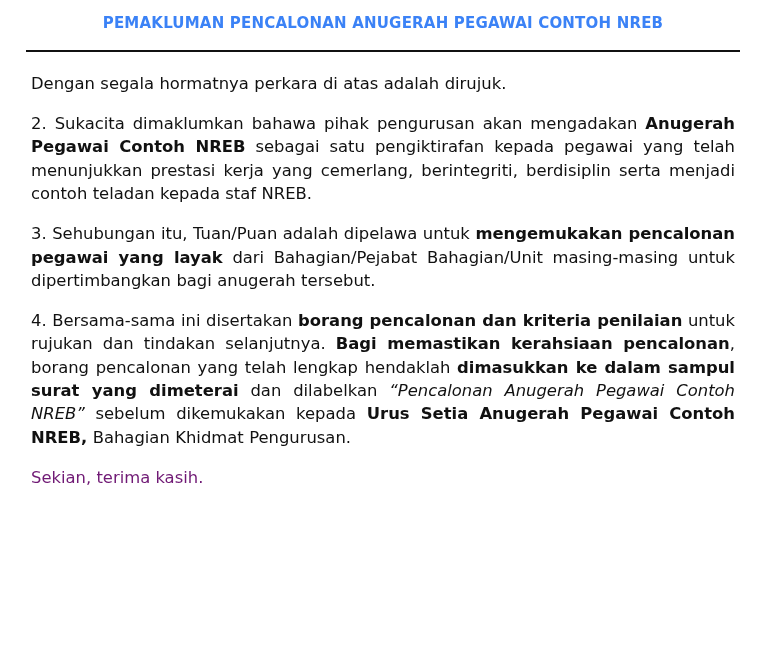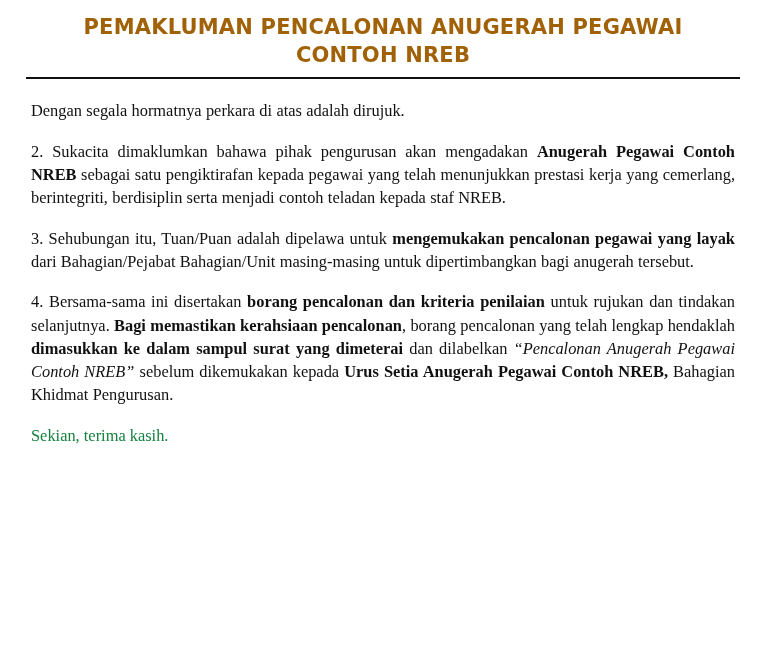--- a/index.html
+++ b/index.html
@@ -17,38 +17,37 @@
   .page {
     width: 766px;
     height: 659px;
     box-sizing: border-box;
     padding: 14px 26px 0 26px;
     position: relative;
   }
   .doc-title {
     text-align: center;
     font-weight: bold;
-    font-size: 21px;
+    font-size: 15px;
     line-height: 1.32;
     letter-spacing: 0.2px;
-    margin: 0 10px 8px 10px;
-    color: #a16207;
+    margin: 0 10px 16px 10px;
+    color: #3b82f6;
   }
   .title-line {
     display: block;
   }
   .rule {
     border: none;
     border-top: 2px solid #111111;
     margin: 4px 0 0 0;
     width: 100%;
   }
   .body-area {
     padding: 0 5px 0 5px;
-    font-family: Liberation Serif, serif;
   }
   p.para {
     font-size: 16.4px;
     line-height: 1.42;
     margin: 0 0 17px 0;
     text-align: justify;
     color: #111111;
     word-spacing: 0.2px;
   }
   p.para:first-of-type {
@@ -57,21 +56,21 @@
   b {
     font-weight: bold;
   }
   i {
     font-style: italic;
   }
   .closing {
     font-size: 16.4px;
     line-height: 1.42;
     margin: 2px 0 0 0;
-    color: #15803d;
+    color: #701a75;
   }
 </style>
 </head>
 <body>
 
 <div class="page">
 
   <div class="doc-title">
     <span class="title-line">PEMAKLUMAN PENCALONAN ANUGERAH PEGAWAI CONTOH NREB</span>
   </div>

